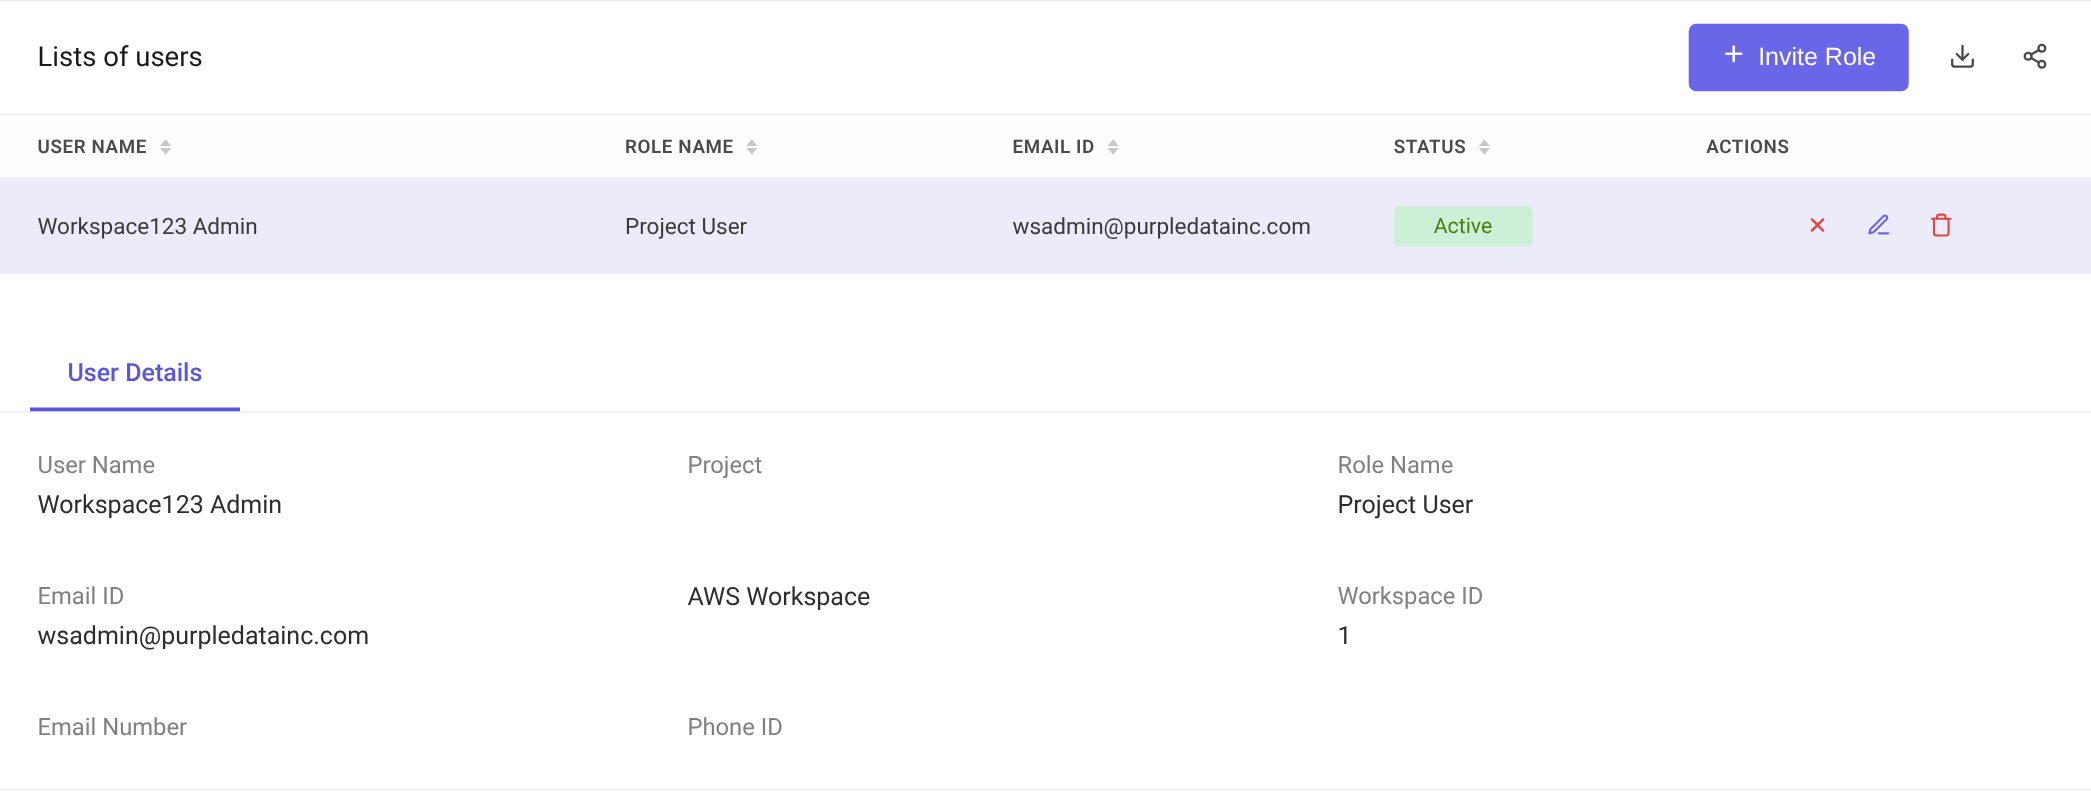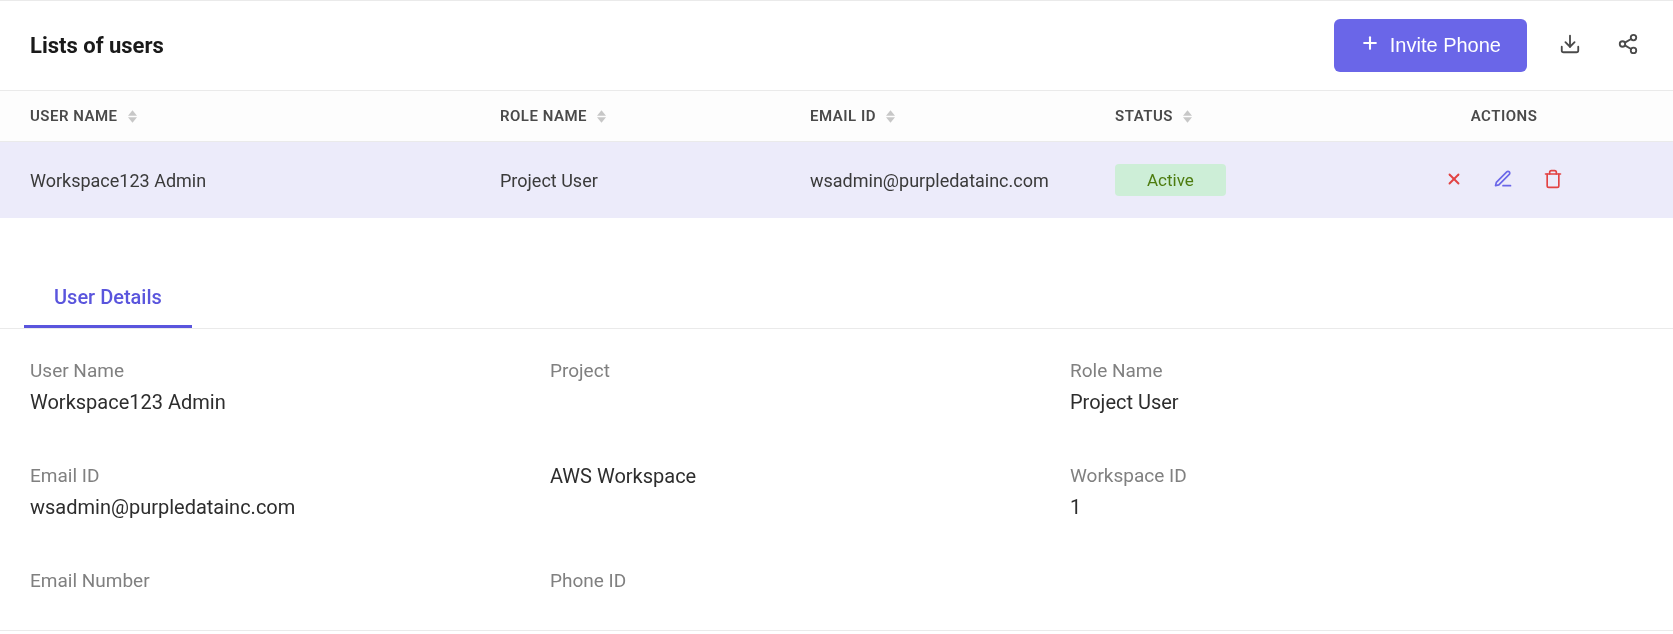--- a/index.html
+++ b/index.html
@@ -14,21 +14,21 @@
       border-bottom: 1px solid #eaeaea;
     }
     .header {
       display: flex;
       align-items: center;
       justify-content: space-between;
       padding: 18px 30px;
     }
     .title {
       font-size: 22px;
-      font-weight: 700;
+      font-weight: 400;
       color: #1a1a1a;
     }
     .header-actions {
       display: flex;
       align-items: center;
       gap: 28px;
     }
     .invite-btn {
       display: flex;
       align-items: center;
@@ -68,21 +68,21 @@
     .th {
       display: flex;
       align-items: center;
       gap: 10px;
       font-size: 15px;
       font-weight: 600;
       color: #4a4a4a;
       letter-spacing: 0.5px;
       text-transform: uppercase;
     }
-    .th-actions { justify-content: center; }
+    .th-actions { justify-content: flex-start; }
     .sort-icon {
       display: inline-flex;
       flex-direction: column;
       gap: 1px;
       color: #bdbdbd;
     }
     .sort-icon svg { display: block; }
     .table-row {
       display: flex;
       align-items: center;
@@ -151,21 +151,21 @@
   <div class="header">
     <div class="title">Lists of users</div>
     <div class="header-actions">
       <button class="invite-btn">
         <span>
           <svg width="20" height="20" viewBox="0 0 24 24" fill="none" stroke="white" stroke-width="2.5" stroke-linecap="round">
               <line x1="12" y1="5" x2="12" y2="19"></line>
               <line x1="5" y1="12" x2="19" y2="12"></line>
             </svg>
         </span>
-        <span>Invite Phone</span>
+        <span>Invite Role</span>
       </button>
       <button class="icon-btn">
         <span>
           <svg width="22" height="22" viewBox="0 0 24 24" fill="none" stroke="#4a4a4a" stroke-width="2" stroke-linecap="round" stroke-linejoin="round">
               <path d="M21 15v4a2 2 0 0 1-2 2H5a2 2 0 0 1-2-2v-4"></path>
               <polyline points="7 10 12 15 17 10"></polyline>
               <line x1="12" y1="15" x2="12" y2="3"></line>
             </svg>
         </span>
       </button>

